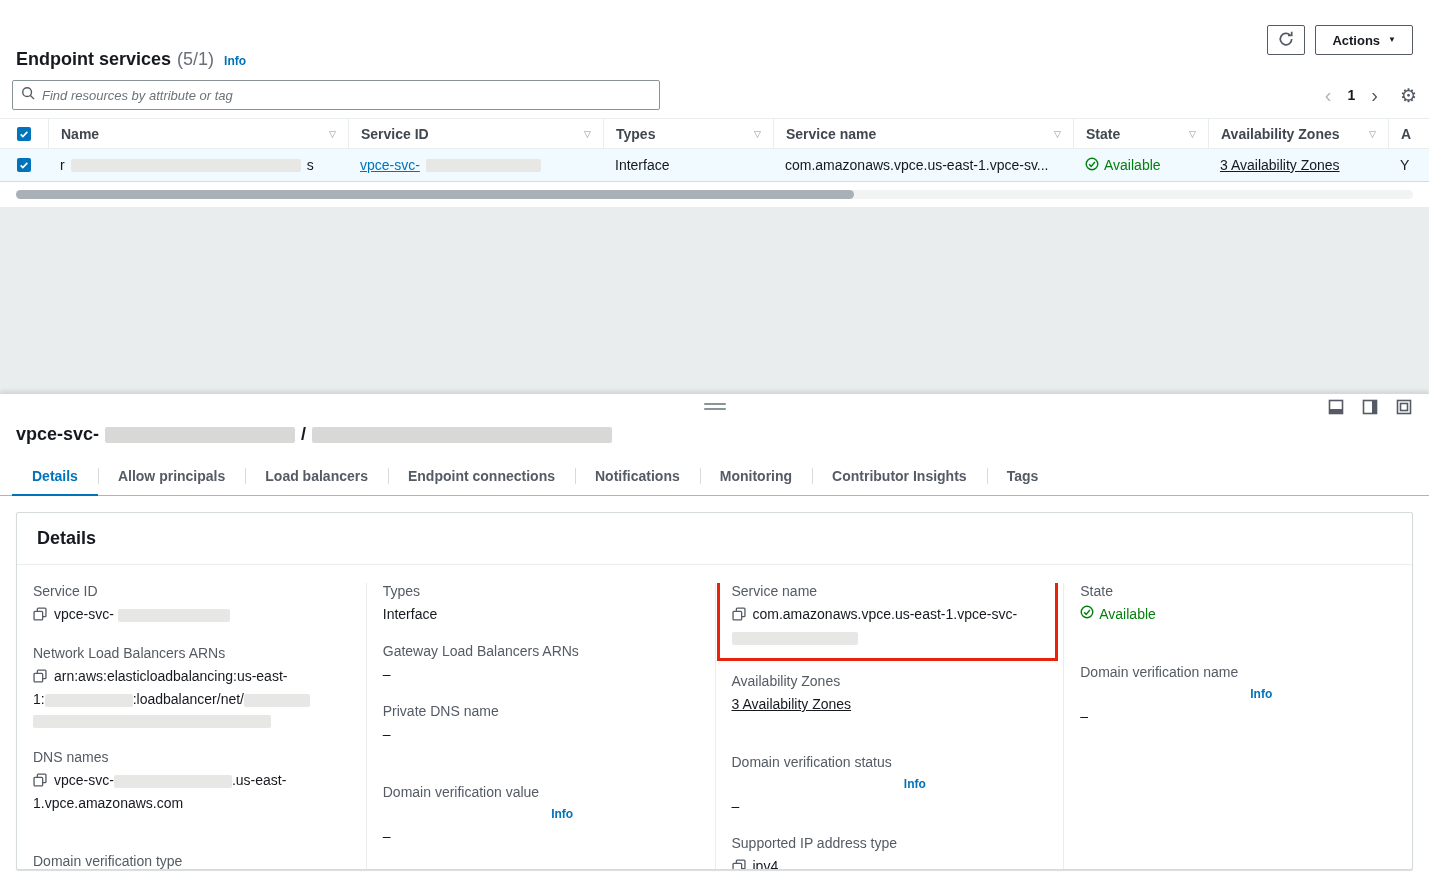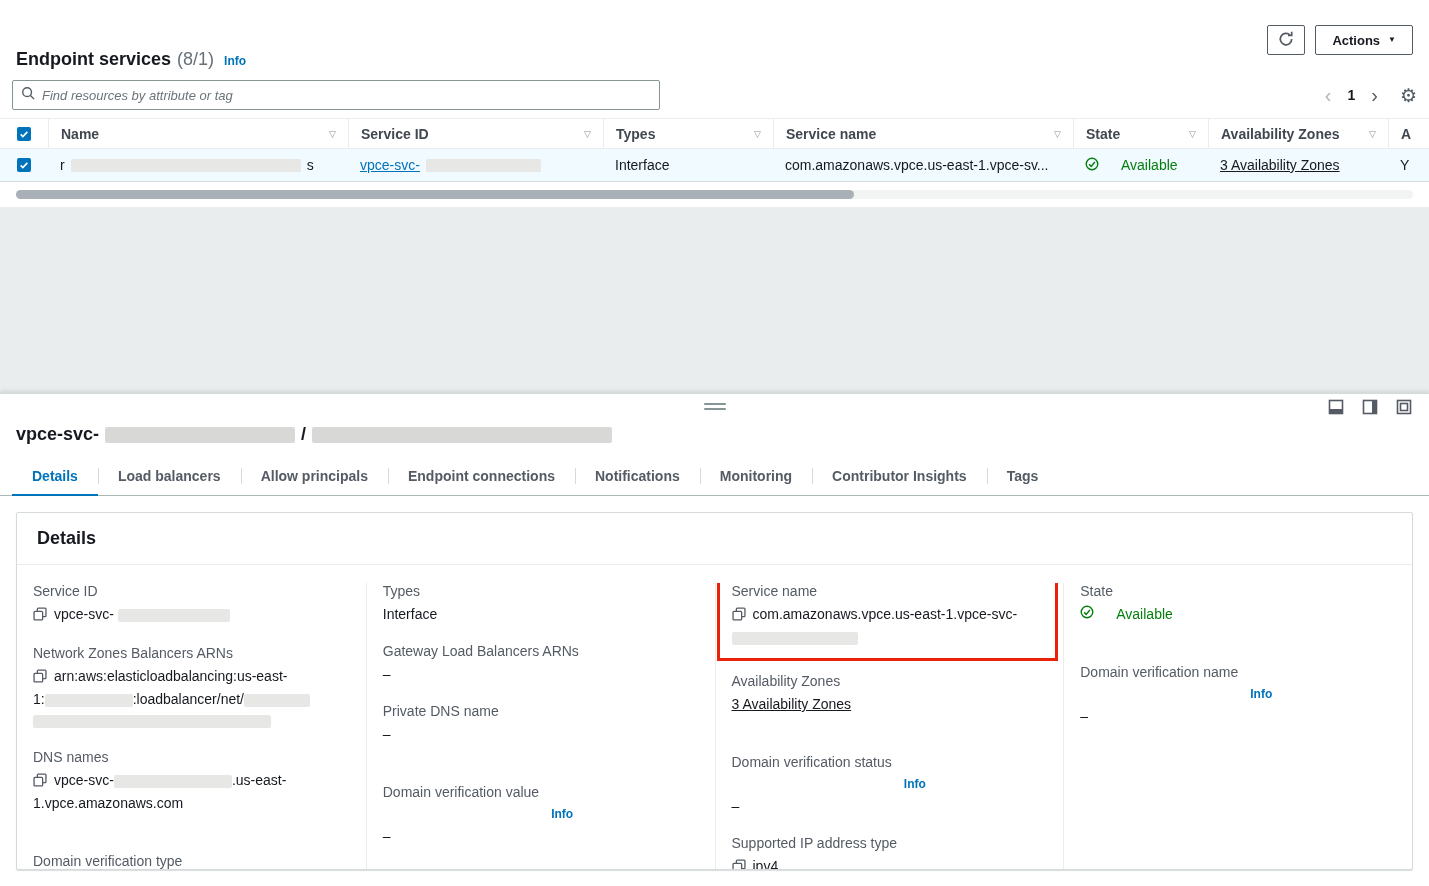--- a/index.html
+++ b/index.html
@@ -51,21 +51,21 @@
   .w-name { width:300px; }
   .w-sid { width:255px; }
   .w-types { width:170px; }
   .w-sname { width:300px; }
   .w-state { width:135px; }
   .w-az { width:180px; }
   .w-last { flex:1; }
   .checkbox { width:14px; height:14px; background:#0073bb; border-radius:2px; display:flex;
               align-items:center; justify-content:center; cursor:pointer; flex:none; }
   .link { color:#0073bb; text-decoration:underline; cursor:pointer; overflow:hidden; text-overflow:ellipsis; }
-  .status-ok { color:#037f0c; display:flex; gap:22px; align-items:center; }
+  .status-ok { color:#037f0c; display:flex; gap:5px; align-items:center; }
   .ulink-dark { color:#16191f; text-decoration:underline; cursor:pointer; }
   .truncate { overflow:hidden; text-overflow:ellipsis; }
   .redact { display:inline-block; height:13px; background:#e7e7e5; border-radius:2px; vertical-align:middle; }
   .redact-dark { background:#d8d8d6; }
   .hscroll { margin:8px 16px 8px; height:9px; background:#f2f3f3; border-radius:5px; position:relative; }
   .hscroll-thumb { position:absolute; left:0; top:0; height:9px; width:60%; background:#a9b0b7; border-radius:5px; cursor:pointer; }
   .page-gap { flex:1; background:#eaeded; }
 
   
   .split-panel { height:493px; background:#fff; border-top:1px solid #d5dbdb;
@@ -103,21 +103,21 @@
 </head>
 <body>
 
 <div class="app">
 
   <section class="top-section">
 
     <div class="page-header">
       <div class="title-group">
         <span class="page-title">Endpoint services</span>
-        <span class="title-count">(8/1)</span>
+        <span class="title-count">(5/1)</span>
         <span class="info-link">Info</span>
       </div>
       <div class="header-actions">
         <button class="btn btn-icon">
           <span>
             <svg width="16" height="16" viewBox="0 0 16 16">
                 <path d="M13.7 8a5.7 5.7 0 1 1-1.7-4" fill="none" stroke="currentColor" stroke-width="1.7"></path>
                 <path d="M13.7 0.8v3.6H10" fill="none" stroke="currentColor" stroke-width="1.7"></path>
               </svg>
           </span>
@@ -267,22 +267,22 @@
 
     <div class="panel-title">
       <span>vpce-svc-</span>
       <span class="redact redact-dark" style="width:190px"></span>
       <span>/</span>
       <span class="redact redact-dark" style="width:300px"></span>
     </div>
 
     <nav class="tabs">
       <div class="tab active">Details</div>
+      <div class="tab">Allow principals</div>
       <div class="tab">Load balancers</div>
-      <div class="tab">Allow principals</div>
       <div class="tab">Endpoint connections</div>
       <div class="tab">Notifications</div>
       <div class="tab">Monitoring</div>
       <div class="tab">Contributor Insights</div>
       <div class="tab">Tags</div>
     </nav>
 
     <div class="details-card">
       <div class="card-header">
         <h2>Details</h2>
@@ -297,21 +297,21 @@
                 <svg width="14" height="14" viewBox="0 0 16 16">
                     <rect x="5" y="1.2" width="9.8" height="9.8" rx="1" fill="none" stroke="currentColor" stroke-width="1.5"></rect>
                     <rect x="1.2" y="5" width="9.8" height="9.8" rx="1" fill="#fff" stroke="currentColor" stroke-width="1.5"></rect>
                   </svg>
               </span><span>vpce-svc-</span>
               <span class="redact" style="width:112px"></span>
             </div>
           </div>
 
           <div class="field">
-            <div class="field-label">Network Zones Balancers ARNs</div>
+            <div class="field-label">Network Load Balancers ARNs</div>
             <div class="field-value">
               <span class="copy-icon">
                 <svg width="14" height="14" viewBox="0 0 16 16">
                     <rect x="5" y="1.2" width="9.8" height="9.8" rx="1" fill="none" stroke="currentColor" stroke-width="1.5"></rect>
                     <rect x="1.2" y="5" width="9.8" height="9.8" rx="1" fill="#fff" stroke="currentColor" stroke-width="1.5"></rect>
                   </svg>
               </span><span>arn:aws:elasticloadbalancing:us-east-</span><br>
               <span>1:</span><span class="redact" style="width:88px"></span><span>:loadbalancer/net/</span><span class="redact" style="width:66px"></span><br>
               <span class="redact" style="width:238px"></span>
             </div>

